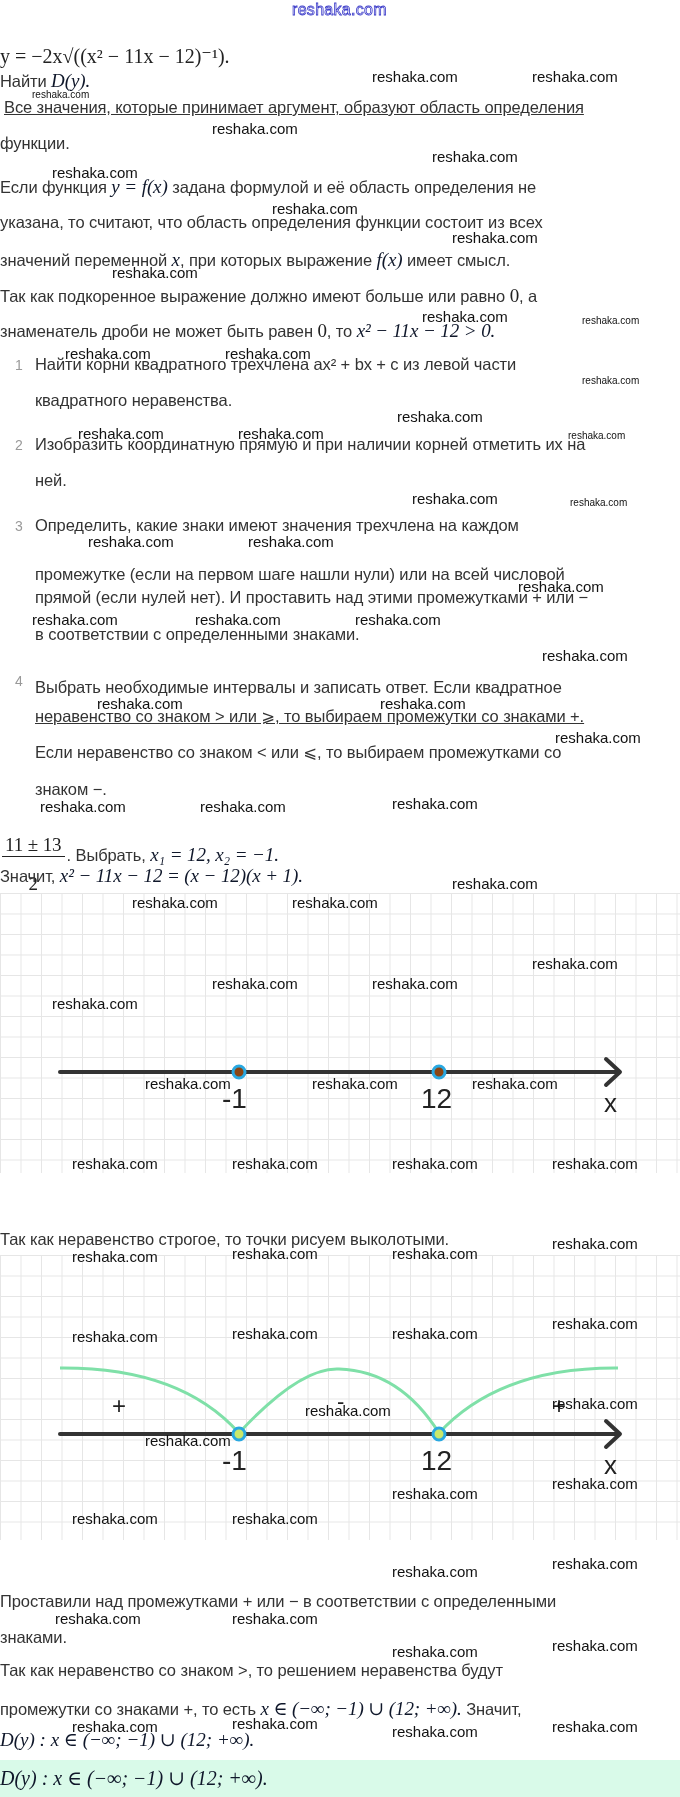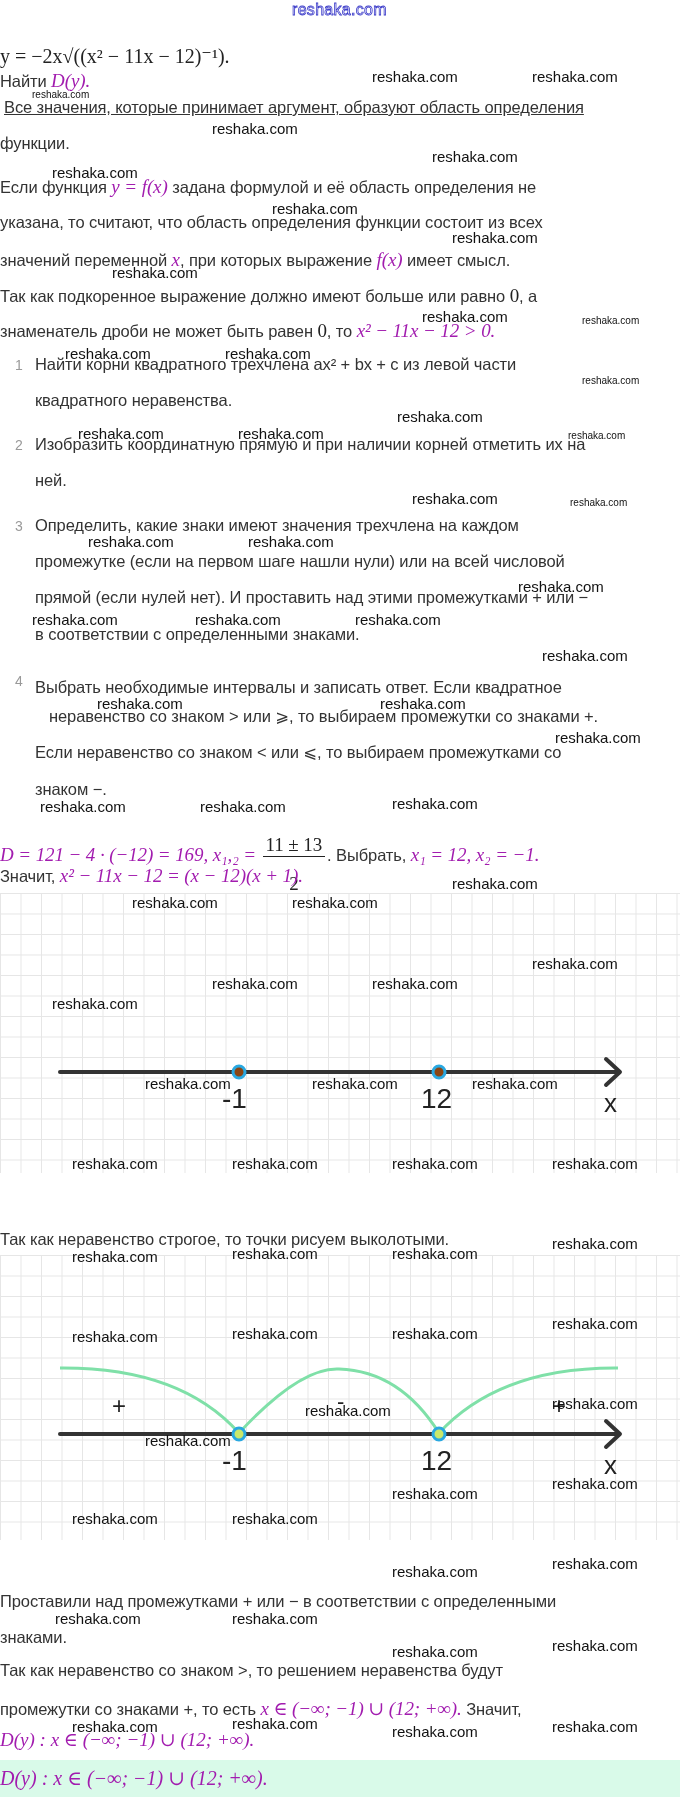--- a/index.html
+++ b/index.html
@@ -1,20 +1,20 @@
 <!DOCTYPE html>
 <html><head>
 <meta charset="utf-8">
 <style>
   html, body { margin:0; padding:0; background:#fff; }
   body { width:680px; height:1797px; position:relative; overflow:hidden;
          font-family:"Liberation Sans", "DejaVu Sans", sans-serif; color:#333; }
   .abs { position:absolute; }
   .txt { font-size:16.5px; color:#333; white-space:nowrap; letter-spacing:-0.1px; }
-  .m { font-family:"Liberation Serif", "DejaVu Serif", serif; font-style:italic; font-size:19px; color:#a21caf; }
+  .m { font-family:"Liberation Serif", "DejaVu Serif", serif; font-style:italic; font-size:19px; color:#0f172a; }
   .mn { font-family:"Liberation Serif", "DejaVu Serif", serif; font-size:19px; color:#222;margin-top:16px; }
   .num { color:#999; font-size:14px; }
   .wm { position:absolute; font-family:"Liberation Sans", "DejaVu Sans", sans-serif; font-size:15px; color:#111; white-space:nowrap; }
   .wm.small { font-size:10px; }
   .header-wm { position:absolute; left:292px; top:1px; font-size:16px; color:#fff;
                -webkit-text-stroke:0.8px #3b3bc9; font-family:"Liberation Sans", sans-serif; letter-spacing:0.3px; }
   .grid { position:absolute; left:0; width:680px;
           background-color:#fff;
           background-image:
             linear-gradient(to right, #e6e6e6 1px, transparent 1px),
@@ -63,33 +63,32 @@
   <div class="abs num" style="left:15px;top:2px;">1</div>
   <div class="abs txt" style="left:35px;top:0;">Найти корни квадратного трехчлена ax² + bx + c из левой части</div>
   <div class="abs txt" style="left:35px;top:36px;">квадратного неравенства.</div>
 
   <div class="abs num" style="left:15px;top:82px;">2</div>
   <div class="abs txt" style="left:35px;top:80px;">Изобразить координатную прямую и при наличии корней отметить их на</div>
   <div class="abs txt" style="left:35px;top:116px;">ней.</div>
 
   <div class="abs num" style="left:15px;top:163px;">3</div>
   <div class="abs txt" style="left:35px;top:161px;">Определить, какие знаки имеют значения трехчлена на каждом</div>
-  <div class="abs txt" style="left:35px;top:197px;">промежутке (если на первом шаге нашли нули) или на всей числовой</div>
+  <div class="abs txt" style="left:35px;top:210px;">промежутке (если на первом шаге нашли нули) или на всей числовой</div>
   <div class="abs txt" style="left:35px;top:233px;">прямой (если нулей нет). И проставить над этими промежутками + или −</div>
   <div class="abs txt" style="left:35px;top:270px;">в соответствии с определенными знаками.</div>
 
   <div class="abs num" style="left:15px;top:318px;">4</div>
   <div class="abs txt" style="left:35px;top:316px;margin-top:7px;">Выбрать необходимые интервалы и записать ответ. Если квадратное</div>
-  <div class="abs txt" style="left:49px;top:352px;">неравенство со знаком &gt; или ⩾, то выбираем промежутки со знаками +.</div>
+  <div class="abs txt" style="left:35px;top:352px;text-decoration:underline;">неравенство со знаком &gt; или ⩾, то выбираем промежутки со знаками +.</div>
   <div class="abs txt" style="left:35px;top:388px;">Если неравенство со знаком &lt; или ⩽, то выбираем промежутками со</div>
   <div class="abs txt" style="left:35px;top:425px;">знаком −.</div>
 </div>
 
 <div class="abs txt" style="left:0;top:818px;">
-  <span class="m">D = 121 − 4 · (−12) = 169, x₁,₂ =</span>
   <span style="display:inline-block;vertical-align:middle;text-align:center;margin:0 2px;">
     <span class="mn" style="display:block;border-bottom:1px solid #222;padding:0 3px;line-height:22px;">11 ± 13</span>
     <span class="mn" style="display:block;line-height:22px;">2</span>
   </span><span>. Выбрать,</span>
   <span class="m">x₁ = 12, x₂ = −1.</span>
 </div>
 <div class="abs txt" style="left:0;top:865px;">
   <span>Значит,</span>
   <span class="m">x² − 11x − 12 = (x − 12)(x + 1).</span>
 </div>

